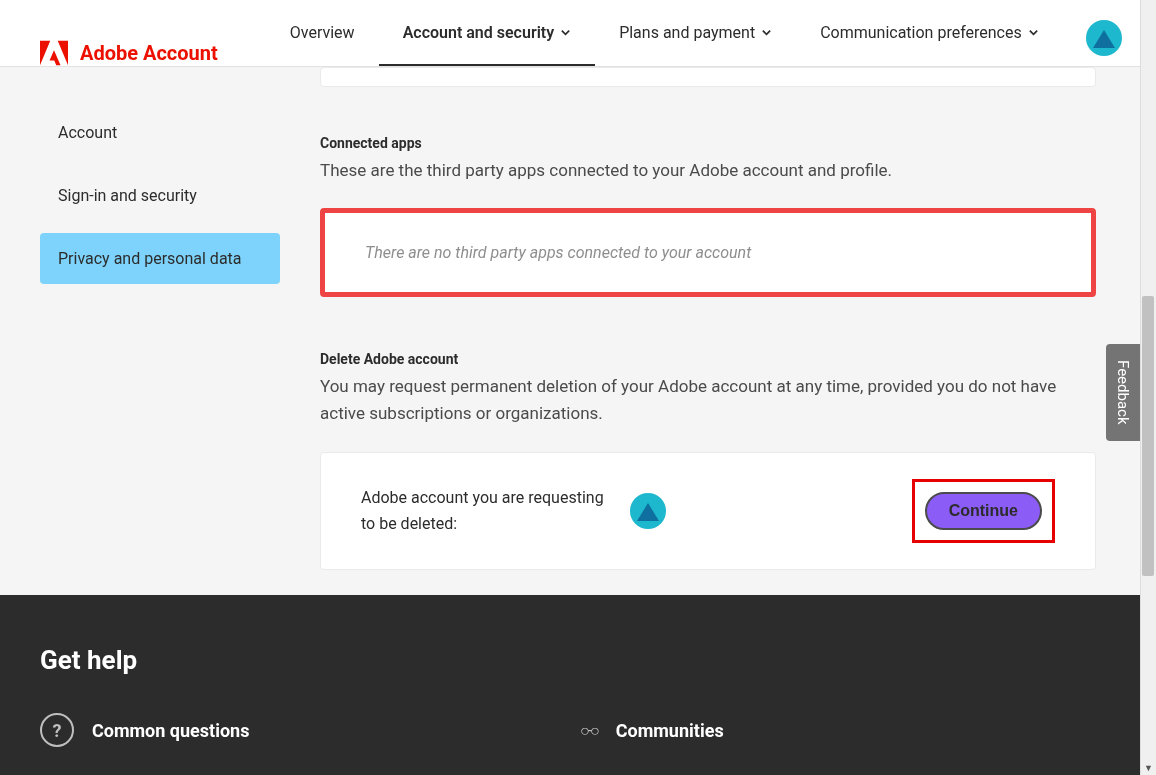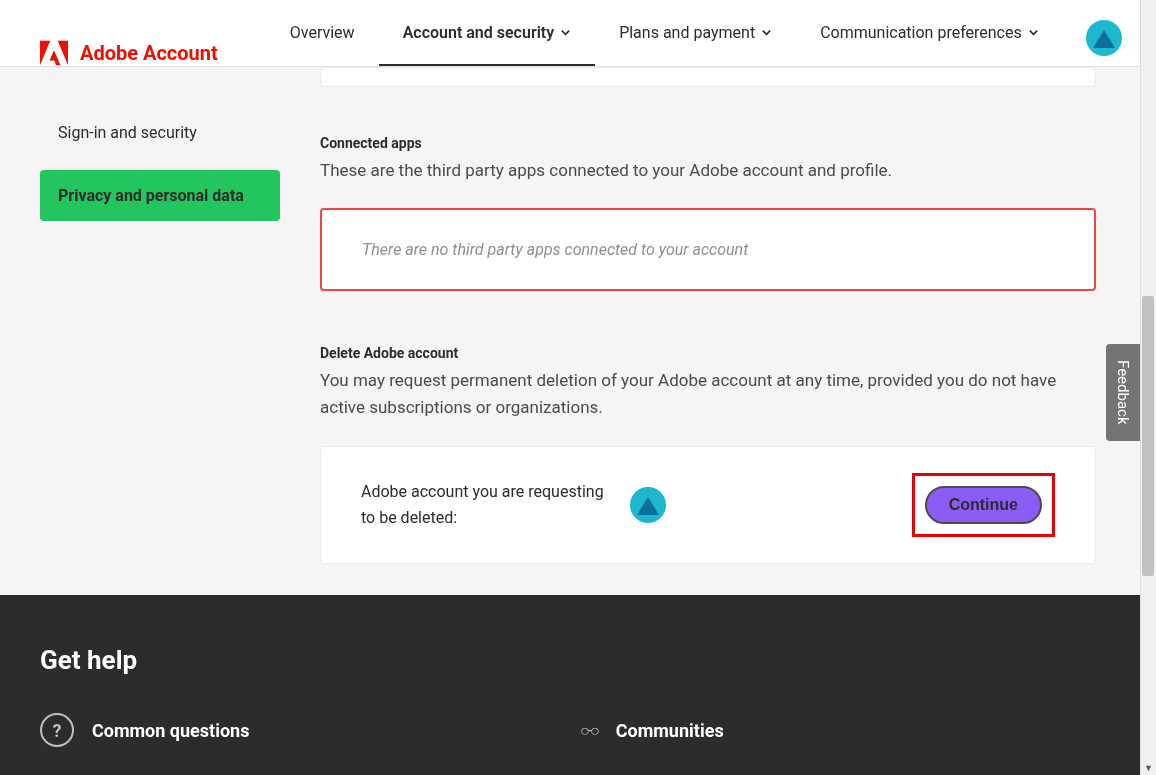--- a/index.html
+++ b/index.html
@@ -12,27 +12,27 @@
 .main-nav { display: flex; margin-left: 48px; gap: 0; height: 100%; align-items: stretch; }
 .nav-item { display: flex; align-items: center; padding: 12px 24px; font-size: 16px; color: #2c2c2c; cursor: pointer; border-bottom: 2px solid transparent; font-weight: 400; height: 100%; }
 .nav-item.active { border-bottom: 2px solid #2c2c2c; font-weight: 600; }
 .nav-item .chev { margin-left: 6px; }
 .avatar { width: 36px; height: 36px; border-radius: 50%; background: #1db8ce; position: absolute; right: 34px; top: 20px; overflow: hidden; }
 .avatar::after { content: ''; position: absolute; width: 0; height: 0; border-left: 11px solid transparent; border-right: 11px solid transparent; border-bottom: 18px solid #0f6f9e; left: 7px; top: 10px; }
 
 .content-area { display: flex; padding-left: 40px; }
 .sidebar { width: 240px; padding-top: 40px; }
 .sidebar-item { padding: 16px 18px; font-size: 16px; color: #2c2c2c; cursor: pointer; border-radius: 4px; margin-bottom: 12px; }
-.sidebar-item.active { background: #22c55e; font-weight: 700; }
+.sidebar-item.active { background: #7dd3fc; font-weight: 400; }
 
 .main { flex: 1; padding: 0 60px 0 40px; }
 .empty-card { background: #fff; border: 1px solid #eaeaea; border-radius: 4px; height: 20px; margin-bottom: 48px; }
 .section-title { font-size: 14px; font-weight: 700; color: #2c2c2c; margin-bottom: 6px; }
 .section-desc { font-size: 17px; color: #4b4b4b; line-height: 1.6; margin-bottom: 24px; }
-.card { background: #fff; border: 2px solid #ef4444; border-radius: 4px; padding: 30px 40px; margin-bottom: 54px; }
+.card { background: #fff; border: 5px solid #ef4444; border-radius: 4px; padding: 30px 40px; margin-bottom: 54px; }
 .empty-text { font-style: italic; color: #8e8e8e; font-size: 16px; }
 
 .delete-card { background: #fff; border: 1px solid #eaeaea; border-radius: 4px; padding: 26px 40px; display: flex; align-items: center; gap: 16px; }
 .delete-label { font-size: 16px; color: #2c2c2c; width: 245px; line-height: 1.6; }
 .mini-avatar { width: 36px; height: 36px; border-radius: 50%; background: #1db8ce; position: relative; overflow: hidden; margin-left: 8px; margin-right: 22px; flex-shrink: 0; }
 .mini-avatar::after { content: ''; position: absolute; width: 0; height: 0; border-left: 11px solid transparent; border-right: 11px solid transparent; border-bottom: 18px solid #0f6f9e; left: 7px; top: 10px; }
 .user-info { display: flex; flex-direction: column; }
 .user-name { font-size: 16px; font-weight: 600; color: #2c2c2c; }
 .user-email { font-size: 15px; color: #505050; padding-left: 60px; margin-top: 2px; }
 .continue-wrap { margin-left: auto; border: 3px solid #e60000; padding: 10px 10px; }
@@ -85,20 +85,21 @@
       <span class="chev"><svg width="11" height="11" viewBox="0 0 12 12">
             <path d="M2 4l4 4 4-4" stroke="#2c2c2c" stroke-width="1.8" fill="none"></path>
           </svg></span>
     </div>
   </div>
   <div class="avatar"></div>
 </div>
 
 <div class="content-area">
   <div class="sidebar">
+    <div class="sidebar-item">Account</div>
     <div class="sidebar-item">Sign-in and security</div>
     <div class="sidebar-item active">Privacy and personal data</div>
   </div>
 
   <div class="main">
     <div class="empty-card"></div>
 
     <div class="section-title">Connected apps</div>
     <div class="section-desc">These are the third party apps connected to your Adobe account and profile.</div>
     <div class="card">

